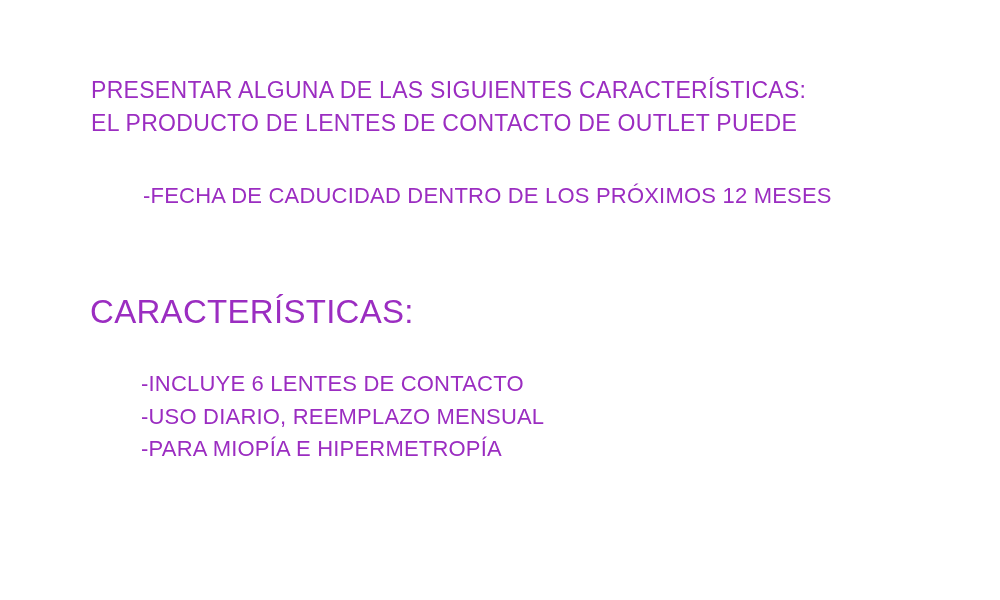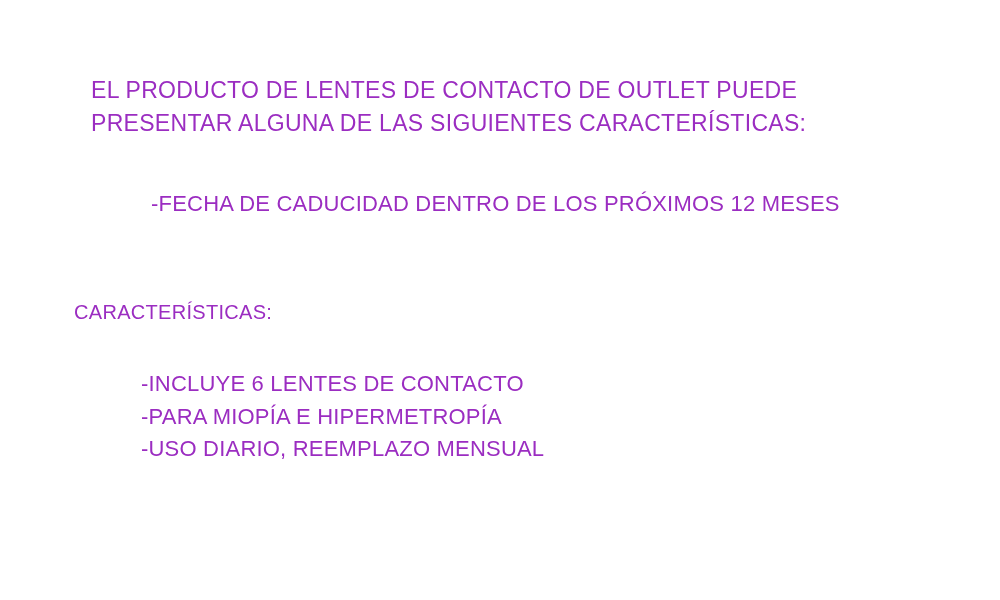--- a/index.html
+++ b/index.html
@@ -23,35 +23,35 @@
     font-size: 23px;
     line-height: 33px;
     letter-spacing: 0.3px;
     font-weight: 400;
     white-space: nowrap;
   }
   .notes-list {
     position: absolute;
     left: 135px;
     top: 172px;
-    margin: 16px;
+    margin: 8px;
     padding: 0;
     list-style: none;
     font-size: 22px;
     line-height: 32.5px;
     letter-spacing: 0.2px;
     font-weight: 400;
     white-space: nowrap;
   }
   .section-heading {
     position: absolute;
-    left: 74px;
+    left: 90px;
     top: 297px;
     margin: 0;
-    font-size: 20px;
+    font-size: 33px;
     line-height: 30px;
     letter-spacing: 0.3px;
     font-weight: 400;
     white-space: nowrap;
   }
   .features-list {
     position: absolute;
     left: 135px;
     top: 362px;
     margin: 6px;
@@ -63,29 +63,29 @@
     font-weight: 400;
     white-space: nowrap;
   }
 </style>
 </head>
 <body>
 
 <div class="page">
 
   <div class="intro">
+    <div>PRESENTAR ALGUNA DE LAS SIGUIENTES CARACTERÍSTICAS:</div>
     <div>EL PRODUCTO DE LENTES DE CONTACTO DE OUTLET PUEDE</div>
-    <div>PRESENTAR ALGUNA DE LAS SIGUIENTES CARACTERÍSTICAS:</div>
   </div>
 
   <ul class="notes-list">
     <li>-FECHA DE CADUCIDAD DENTRO DE LOS PRÓXIMOS 12 MESES</li>
   </ul>
 
   <h2 class="section-heading">CARACTERÍSTICAS:</h2>
 
   <ul class="features-list">
     <li>-INCLUYE 6 LENTES DE CONTACTO</li>
+    <li>-USO DIARIO, REEMPLAZO MENSUAL</li>
     <li>-PARA MIOPÍA E HIPERMETROPÍA</li>
-    <li>-USO DIARIO, REEMPLAZO MENSUAL</li>
   </ul>
 
 </div>
 
 </body></html>

